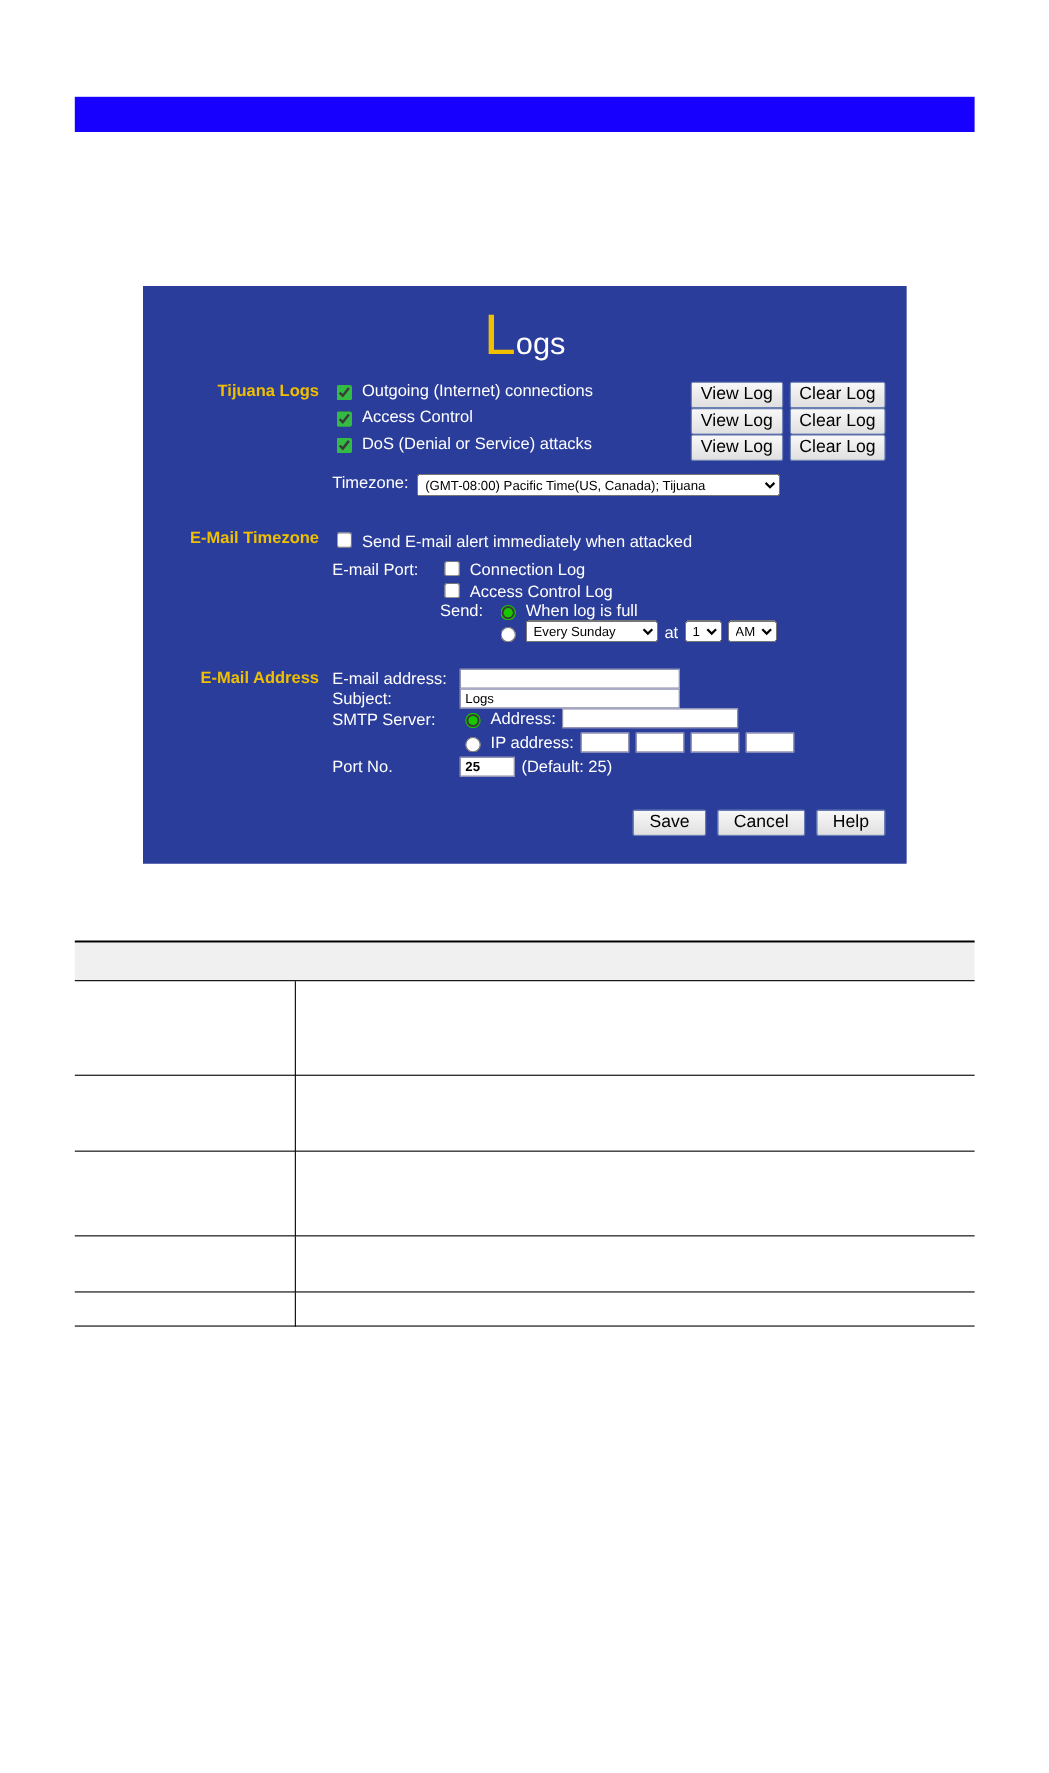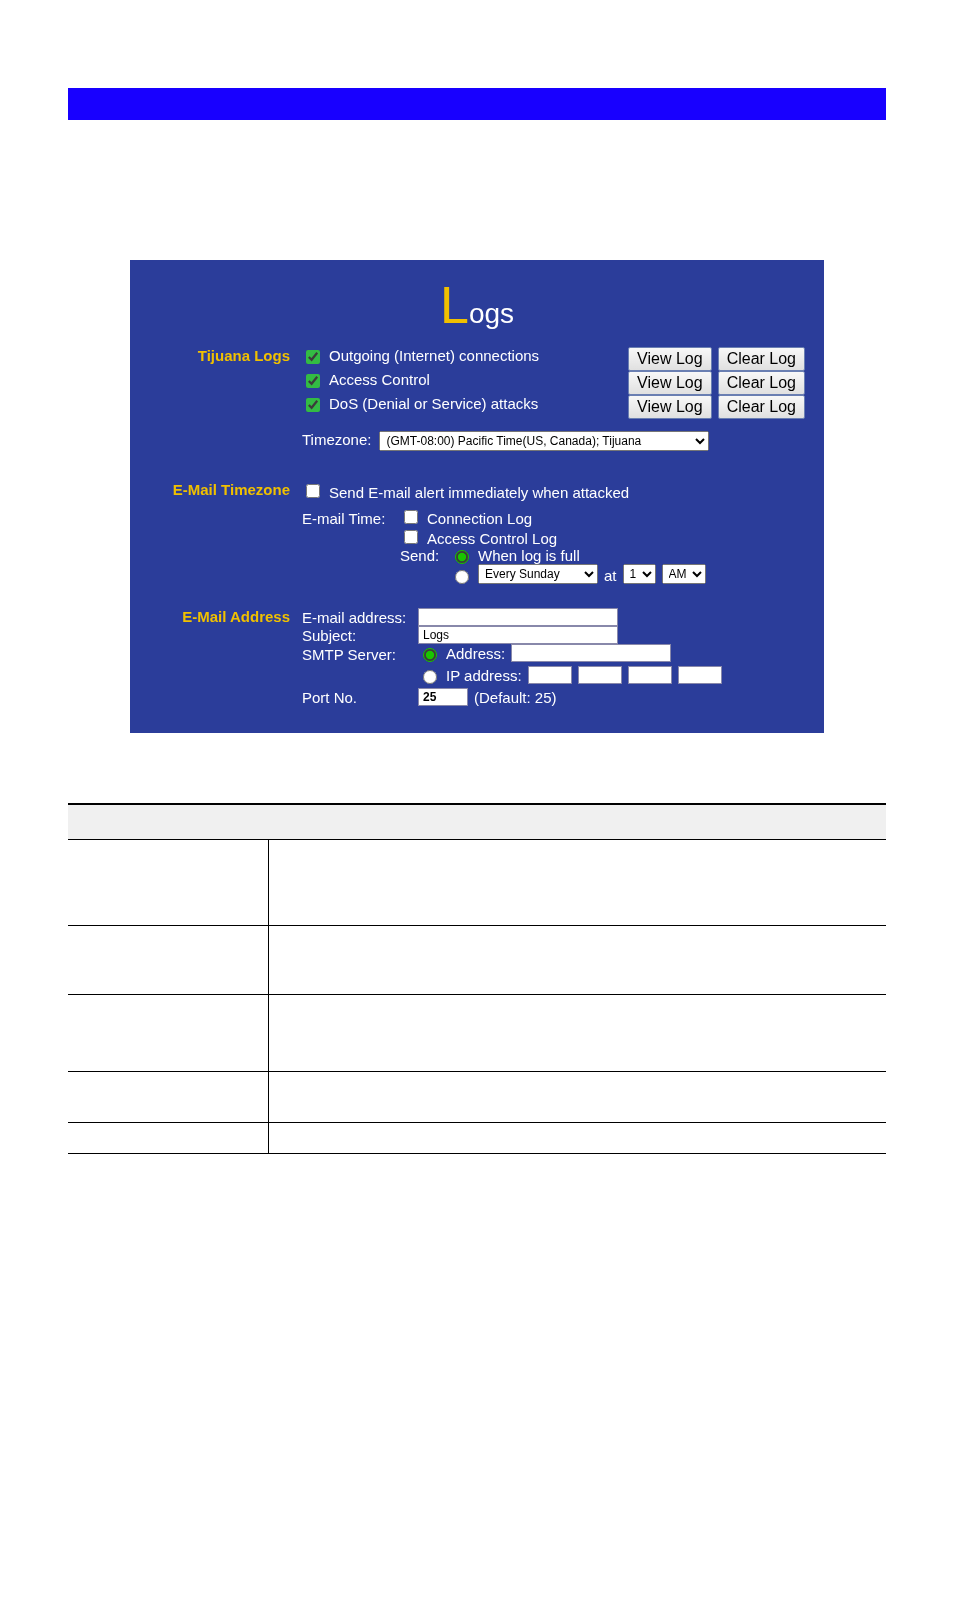--- a/index.html
+++ b/index.html
@@ -199,21 +199,21 @@
 
       <tr>
         <td class="section-label">E-Mail Timezone</td>
         <td class="content-cell">
           <div class="flex">
             <input type="checkbox" class="chk-dark" style="">
             <span>Send E-mail alert immediately when attacked</span>
           </div>
           <div style="height:6px;"></div>
           <div class="flex">
-            <span style="width:92px;">E-mail Time:</span>
+            <span style="width:92px;">E-mail Port:</span>
             <input type="checkbox" class="chk-dark" style="">
             <span>Connection Log</span>
           </div>
           <div class="flex" style="margin-left:98px;">
             <input type="checkbox" class="chk-dark" style="">
             <span>Access Control Log</span>
           </div>
           <div class="flex" style="margin-left:98px;">
             <span style="width:44px;">Send:</span>
             <input type="radio" name="send" class="rdo rdo-green" checked="" style="">
@@ -273,20 +273,25 @@
           <div class="flex" style="margin-top:4px;">
             <span style="width:110px;">Port No.</span>
             <input class="txt port" value="25" style="">
             <span>(Default: 25)</span>
           </div>
         </td>
       </tr>
     </tbody>
         </table>
 
+    <div class="bottom-buttons">
+      <button class="btn">Save</button>
+      <button class="btn">Cancel</button>
+      <button class="btn">Help</button>
+    </div>
   </div>
 </div>
 
 <div class="data-table">
   <div class="head"></div>
   <table>
     <tbody id="tbl-body">
           <tr class="r">
             <td class="left" style="height: 85px;"></td>
             <td></td>

